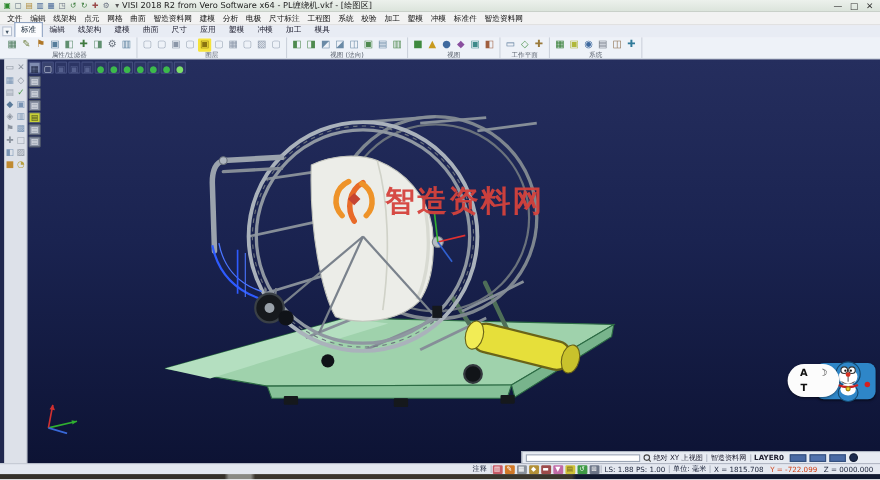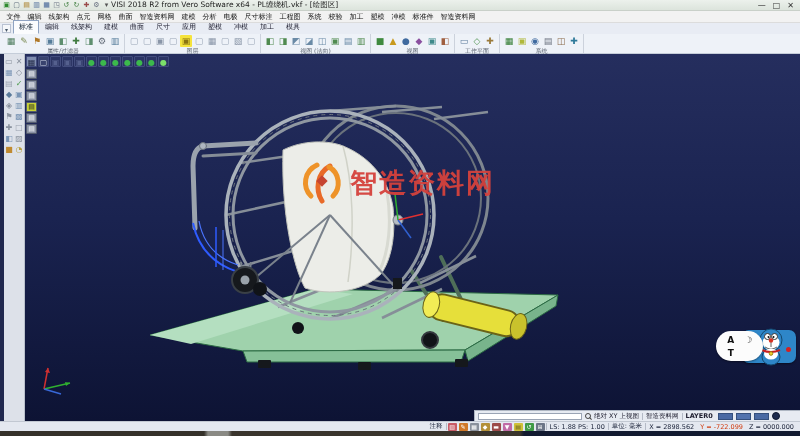--- a/index.html
+++ b/index.html
@@ -437,19 +437,19 @@
         <span class="sb2-icon" style="color: rgb(255, 255, 255); background: rgb(192, 106, 166);">▼</span>
         <span class="sb2-icon" style="color: rgb(102, 92, 32); background: rgb(207, 193, 56);">▤</span>
         <span class="sb2-icon" style="color: rgb(255, 255, 255); background: rgb(63, 154, 70);">↺</span>
         <span class="sb2-icon" style="color: rgb(255, 255, 255); background: rgb(109, 118, 136);">⊞</span>
     </span>
     <span class="vsep"></span>
     <span class="txt">LS: 1.88 PS: 1.00</span>
     <span class="vsep"></span>
     <span class="txt">单位: 毫米</span>
     <span class="vsep"></span>
-    <span class="txt">X = 2898.562</span>
+    <span class="txt">X = 1815.708</span>
     <span class="txt coord-y">Y = -722.099</span>
     <span class="txt">Z = 0000.000</span>
   </div>
 
   <div class="bottomstrip"></div>
 </div>
 
 </body></html>

